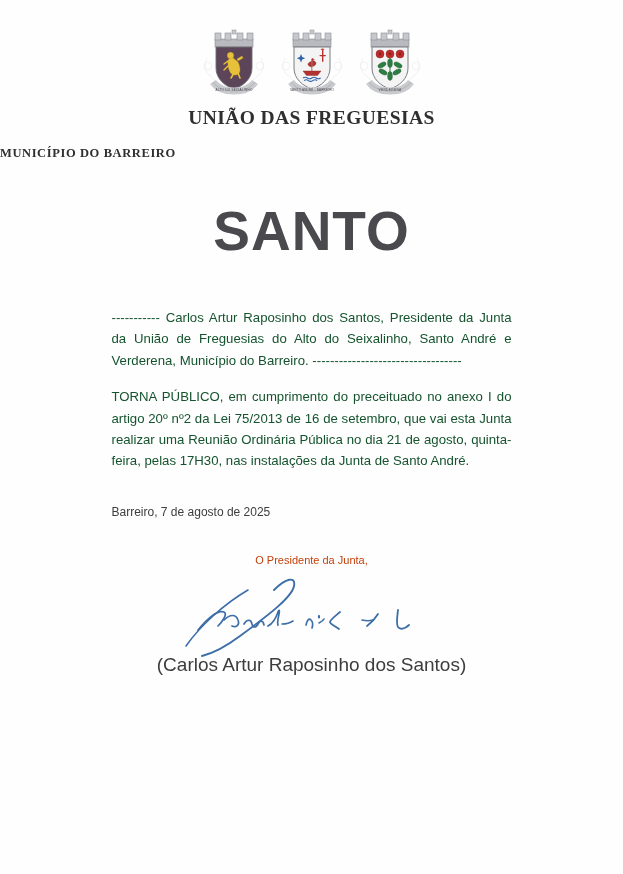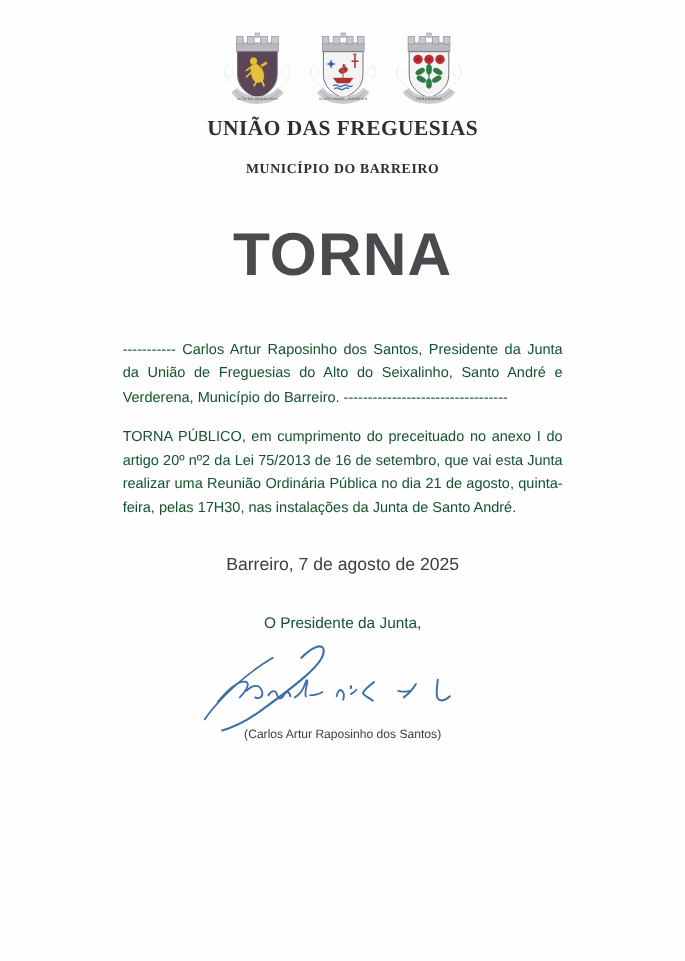--- a/index.html
+++ b/index.html
@@ -46,21 +46,20 @@
     font-family: "Liberation Serif", serif;
     font-weight: bold;
     color: #2f2f2f;
     margin-top: 8px;
     line-height: 1.18;
   }
   .org-title .line1 { font-size: 19.5px; letter-spacing: 0.4px; display: block; }
   .org-title .line2 { font-size: 19.5px; letter-spacing: 0.2px; display: block; }
 
   .municipality {
-    text-align: center;
     font-family: "Liberation Serif", serif;
     font-weight: bold;
     font-size: 12.5px;
     letter-spacing: 0.6px;
     color: #2f2f2f;
     margin-top: 17px;
   }
 
   .doc-title {
     text-align: center;
@@ -81,48 +80,47 @@
   .para {
     font-size: 13.2px;
     line-height: 1.62;
     color: #14532d;
     text-align: justify;
     margin: 0;
   }
   .para + .para { margin-top: 15px; }
 
   .date-line {
-    font-size: 16px;
+    font-size: 12px;
     color: #3d3d3d;
-    text-align: center;
     margin-top: 33px;
   }
 
   .signature-title {
-    font-size: 14px;
-    color: #14532d;
+    font-size: 11px;
+    color: #c2410c;
     text-align: center;
     margin-top: 35px;
   }
 
   
   .signature-area {
     position: relative;
     height: 86px;
     margin-top: 2px;
   }
   .signature-svg {
     position: absolute;
     left: 50%;
     transform: translateX(-50%);
     top: 0;
   }
 
   .signature-name {
-    font-size: 11px;
+    font-size: 19px;
     color: #3d3d3d;
     text-align: center;
     position: relative;
     z-index: 2;
   }
 </style>
 </head>
 <body>
 
 <div class="page">
@@ -251,21 +249,21 @@
     </div>
 
   </div>
 
   <div class="org-title">
     <span class="line1">UNIÃO DAS FREGUESIAS</span>
   </div>
 
   <div class="municipality">MUNICÍPIO DO BARREIRO</div>
 
-  <div class="doc-title">TORNA</div>
+  <div class="doc-title">SANTO</div>
 
   <div class="body-block">
     <p class="para">----------- Carlos Artur Raposinho dos Santos, Presidente da Junta da União de Freguesias do Alto do Seixalinho, Santo André e Verderena, Município do Barreiro. ----------------------------------</p>
     <p class="para">TORNA PÚBLICO, em cumprimento do preceituado no anexo I do artigo 20º nº2 da Lei 75/2013 de 16 de setembro, que vai esta Junta realizar uma Reunião Ordinária Pública no dia 21 de agosto, quinta-feira, pelas 17H30, nas instalações da Junta de Santo André.</p>
 
     <div class="date-line">Barreiro, 7 de agosto de 2025</div>
 
     <div class="signature-title">O Presidente da Junta,</div>
 
     <div class="signature-area">

